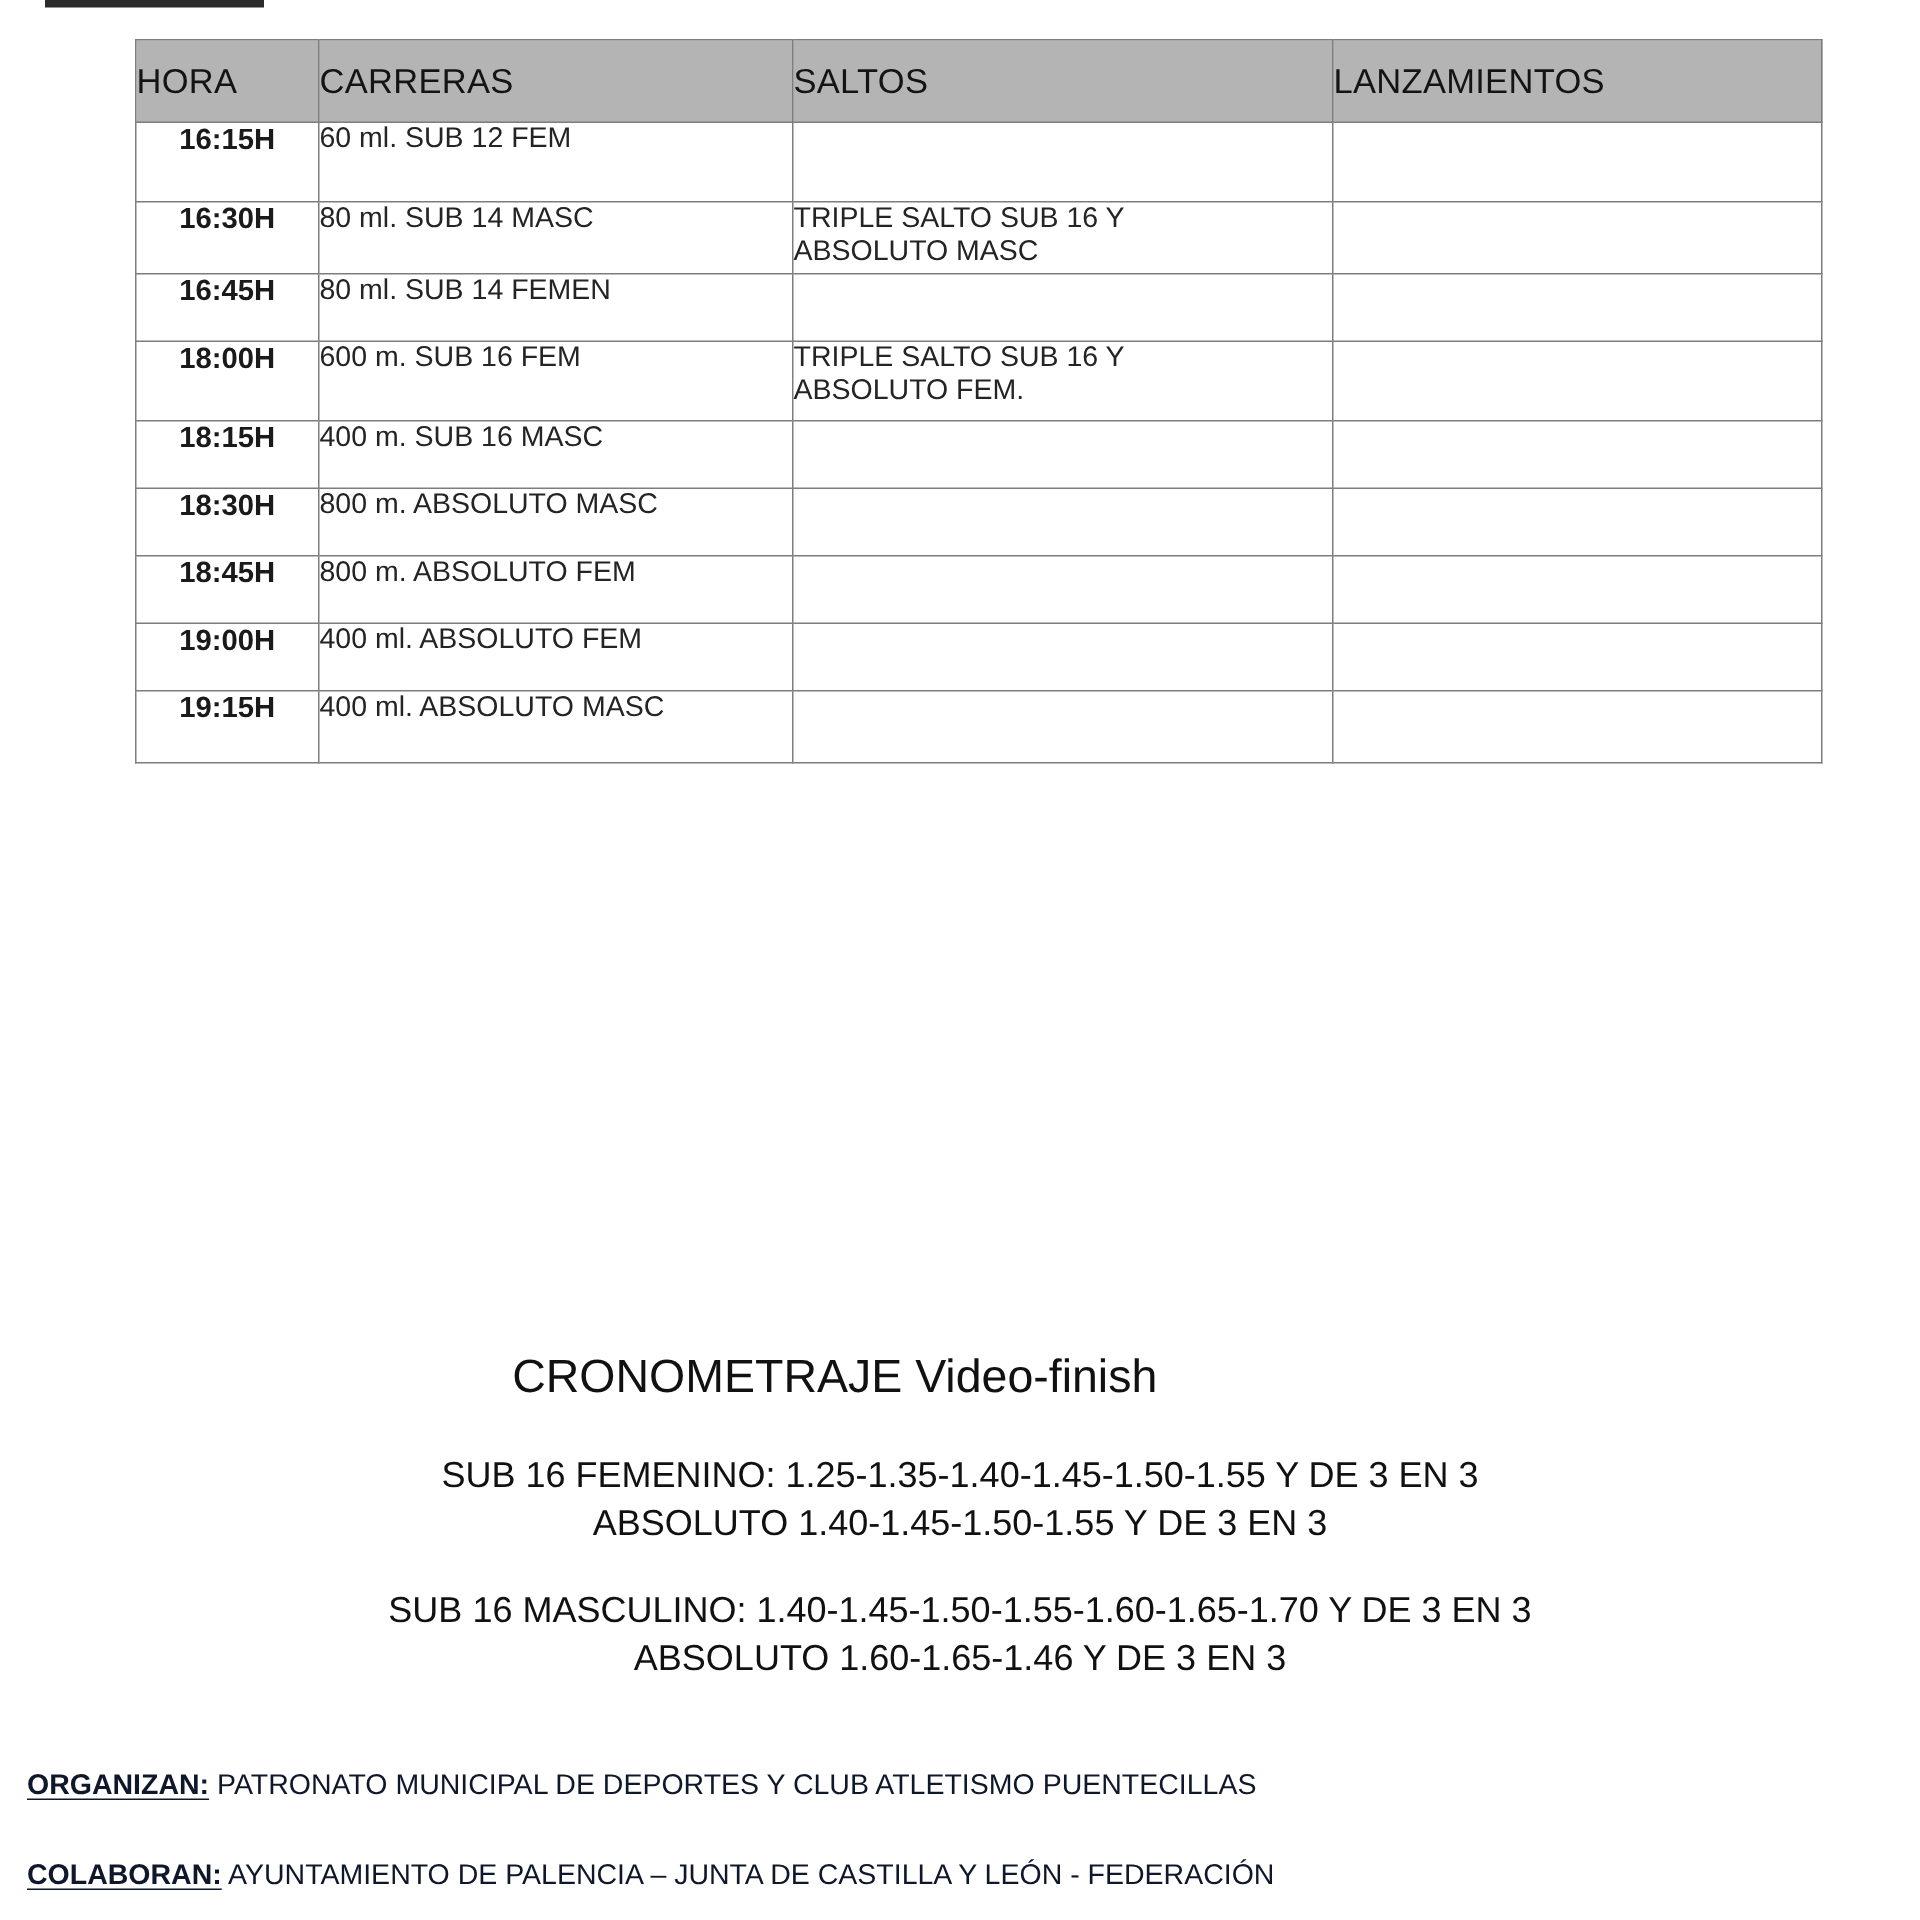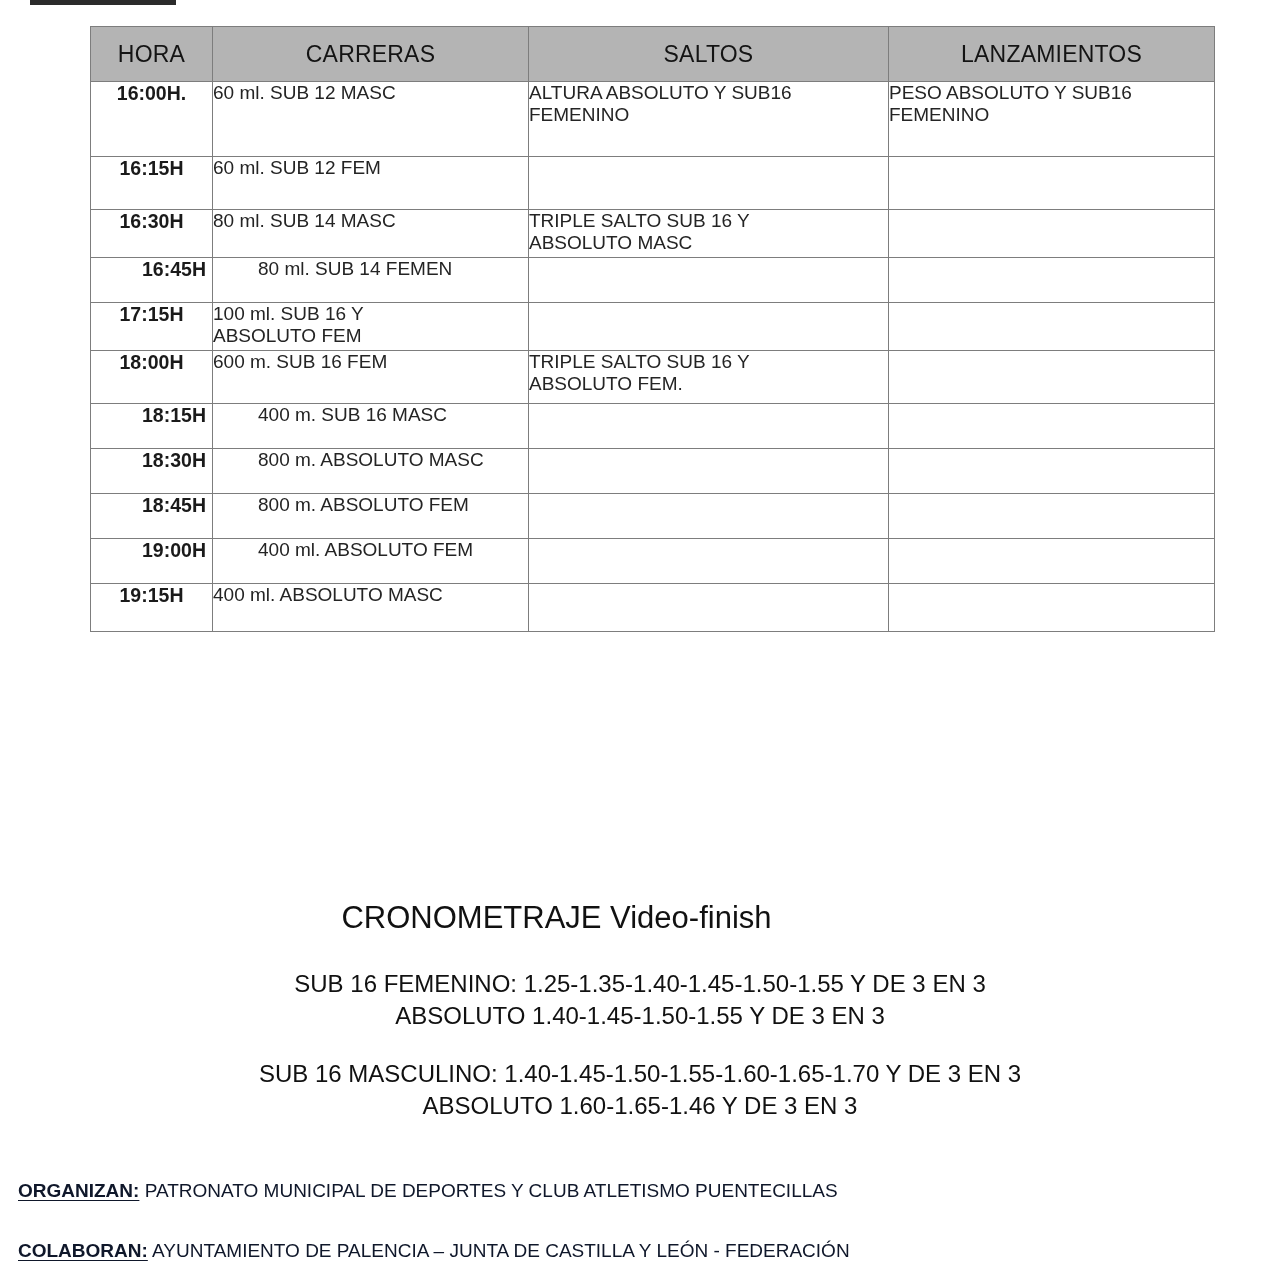--- a/index.html
+++ b/index.html
@@ -45,21 +45,21 @@
 
   table.schedule th,
   table.schedule td {
     border: 1.5px solid #7d7d7d;
     vertical-align: top;
     padding: 0;
   }
   table.schedule thead th {
     background: #b4b4b4;
     height: 54px;
-    text-align: center;
+    text-align: left;
     vertical-align: middle;
     font-weight: 400;
     font-size: 23px;
     letter-spacing: 0.2px;
     color: #141414;
   }
   td.hora-cell {
     text-align: center;
     font-weight: 700;
     font-size: 19.5px;
@@ -71,21 +71,21 @@
     line-height: 1.16;
     padding: 8px 0 0 8px;
     color: #242424;
   }
   td.ev-cell .ln { display: block; white-space: nowrap; }
 
   
   tr.r-tall   td { height: 74px; }
   tr.r-med    td { height: 52px; }
   tr.r-short  td { height: 47px; }
-  tr.r-xshort td { height: 44px; padding-left: 45px; }
+  tr.r-xshort td { height: 44px; }
 
   
   #cronometraje-title {
     position: absolute;
     left: 0;
     top: 900px;
     width: 1113px;
     text-align: center;
     font-size: 31px;
     color: #111111;
@@ -144,34 +144,20 @@
     </colgroup>
     <thead>
       <tr>
         <th>HORA</th>
         <th>CARRERAS</th>
         <th>SALTOS</th>
         <th>LANZAMIENTOS</th>
       </tr>
     </thead>
     <tbody id="schedule-body">
-        <tr class="r-tall">
-          <td class="hora-cell">16:00H.</td>
-          <td class="ev-cell">
-            <span class="ln">60 ml. SUB 12 MASC</span>
-          </td>
-          <td class="ev-cell">
-            <span class="ln">ALTURA ABSOLUTO Y SUB16</span>
-            <span class="ln">FEMENINO</span>
-          </td>
-          <td class="ev-cell">
-            <span class="ln">PESO  ABSOLUTO Y SUB16</span>
-            <span class="ln">FEMENINO</span>
-          </td>
-        </tr>
         <tr class="r-med">
           <td class="hora-cell">16:15H</td>
           <td class="ev-cell">
             <span class="ln">60 ml. SUB 12 FEM</span>
           </td>
           <td class="ev-cell"></td>
           <td class="ev-cell"></td>
         </tr>
         <tr class="r-short">
           <td class="hora-cell">16:30H</td>
@@ -181,29 +167,20 @@
           <td class="ev-cell">
             <span class="ln">TRIPLE SALTO SUB 16 Y</span>
             <span class="ln">ABSOLUTO MASC</span>
           </td>
           <td class="ev-cell"></td>
         </tr>
         <tr class="r-xshort">
           <td class="hora-cell">16:45H</td>
           <td class="ev-cell">
             <span class="ln">80 ml. SUB 14 FEMEN</span>
-          </td>
-          <td class="ev-cell"></td>
-          <td class="ev-cell"></td>
-        </tr>
-        <tr class="r-short">
-          <td class="hora-cell">17:15H</td>
-          <td class="ev-cell">
-            <span class="ln">100 ml. SUB 16 Y</span>
-            <span class="ln">ABSOLUTO FEM</span>
           </td>
           <td class="ev-cell"></td>
           <td class="ev-cell"></td>
         </tr>
         <tr class="r-med">
           <td class="hora-cell">18:00H</td>
           <td class="ev-cell">
             <span class="ln">600 m. SUB 16 FEM</span>
           </td>
           <td class="ev-cell">

